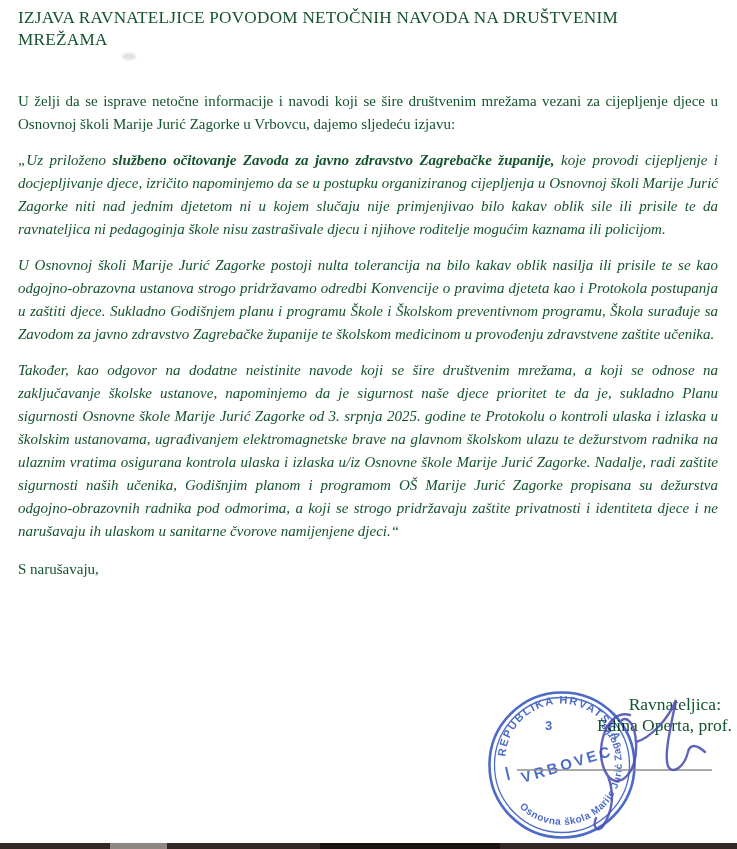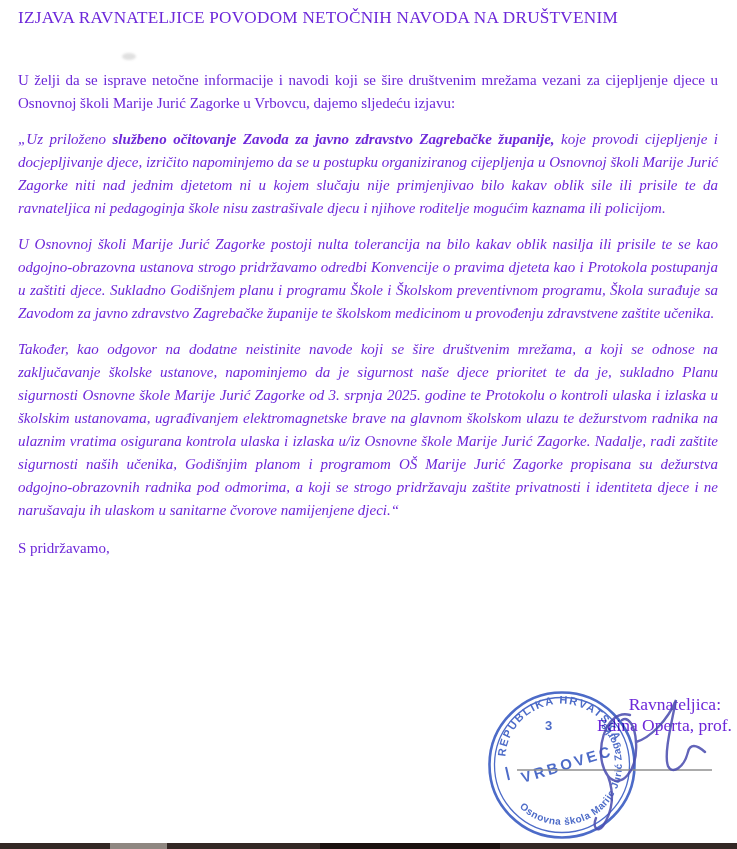--- a/index.html
+++ b/index.html
@@ -2,21 +2,21 @@
 <html lang="hr"><head>
 <meta charset="utf-8">
 <style>
   html,body{margin:0;padding:0;background:#ffffff;}
   .page{
     position:relative;
     width:737px;height:849px;
     background:#ffffff;
     overflow:hidden;
     font-family:"Liberation Serif", serif;
-    color:#6d28d9;
+    color:#14532d;
   }
   .content{
     position:absolute;left:18px;top:7px;width:700px;
   }
   .doc-title{
     font-size:17.2px;line-height:21.5px;font-weight:400;letter-spacing:.25px;
   }
   .para{
     margin:0;font-size:15px;line-height:23px;text-align:justify;
   }
@@ -59,31 +59,32 @@
   .stamp-text{font-family:"Liberation Sans", sans-serif;}
 </style>
 </head>
 <body>
 
 <div class="page">
 
   <div class="content">
     <div class="doc-title">
       <div>IZJAVA RAVNATELJICE POVODOM NETOČNIH NAVODA NA DRUŠTVENIM</div>
+      <div>MREŽAMA</div>
     </div>
 
     <p class="para intro">U želji da se isprave netočne informacije i navodi koji se šire društvenim mrežama vezani za cijepljenje djece u Osnovnoj školi Marije Jurić Zagorke u Vrbovcu, dajemo sljedeću izjavu:</p>
 
     <p class="para quote"><span>„Uz priloženo </span><b>službeno očitovanje Zavoda za javno zdravstvo Zagrebačke županije,</b><span> koje provodi cijepljenje i docjepljivanje djece, izričito napominjemo da se u postupku organiziranog cijepljenja u Osnovnoj školi Marije Jurić Zagorke niti nad jednim djetetom ni u kojem slučaju nije primjenjivao bilo kakav oblik sile ili prisile te da ravnateljica ni pedagoginja škole nisu zastrašivale djecu i njihove roditelje mogućim kaznama ili policijom.</span></p>
 
     <p class="para quote">U Osnovnoj školi Marije Jurić Zagorke postoji nulta tolerancija na bilo kakav oblik nasilja ili prisile te se kao odgojno-obrazovna ustanova strogo pridržavamo odredbi Konvencije o pravima djeteta kao i Protokola postupanja u zaštiti djece. Sukladno Godišnjem planu i programu Škole i Školskom preventivnom programu, Škola surađuje sa Zavodom za javno zdravstvo Zagrebačke županije te školskom medicinom u provođenju zdravstvene zaštite učenika.</p>
 
     <p class="para quote">Također, kao odgovor na dodatne neistinite navode koji se šire društvenim mrežama, a koji se odnose na zaključavanje školske ustanove, napominjemo da je sigurnost naše djece prioritet te da je, sukladno Planu sigurnosti Osnovne škole Marije Jurić Zagorke od 3. srpnja 2025. godine te Protokolu o kontroli ulaska i izlaska u školskim ustanovama, ugrađivanjem elektromagnetske brave na glavnom školskom ulazu te dežurstvom radnika na ulaznim vratima osigurana kontrola ulaska i izlaska u/iz Osnovne škole Marije Jurić Zagorke. Nadalje, radi zaštite sigurnosti naših učenika, Godišnjim planom i programom OŠ Marije Jurić Zagorke propisana su dežurstva odgojno-obrazovnih radnika pod odmorima, a koji se strogo pridržavaju zaštite privatnosti i identiteta djece i ne narušavaju ih ulaskom u sanitarne čvorove namijenjene djeci.“</p>
 
-    <p class="para closing">S pridržavamo,</p>
+    <p class="para closing">S narušavaju,</p>
   </div>
 
   <div class="smudge"></div>
 
   <div class="sig-role">Ravnateljica:</div>
   <div class="sig-name">Edina Operta, prof.</div>
 
   <svg class="stamp-svg" width="154" height="154" viewBox="0 0 154 154" xmlns="http://www.w3.org/2000/svg">
     <g fill="none" stroke="#3d5ec3">
       <circle cx="77" cy="77" r="72.5" stroke-width="2.6" stroke="#3d5ec3"></circle>

